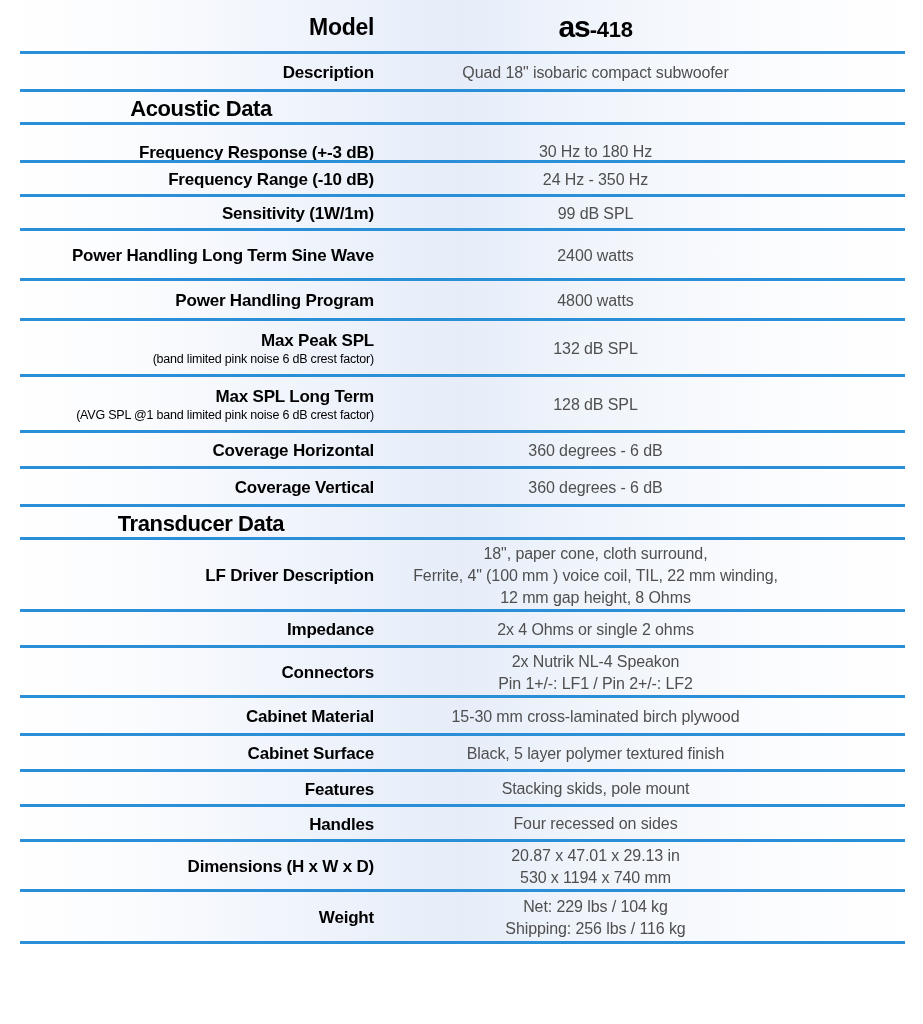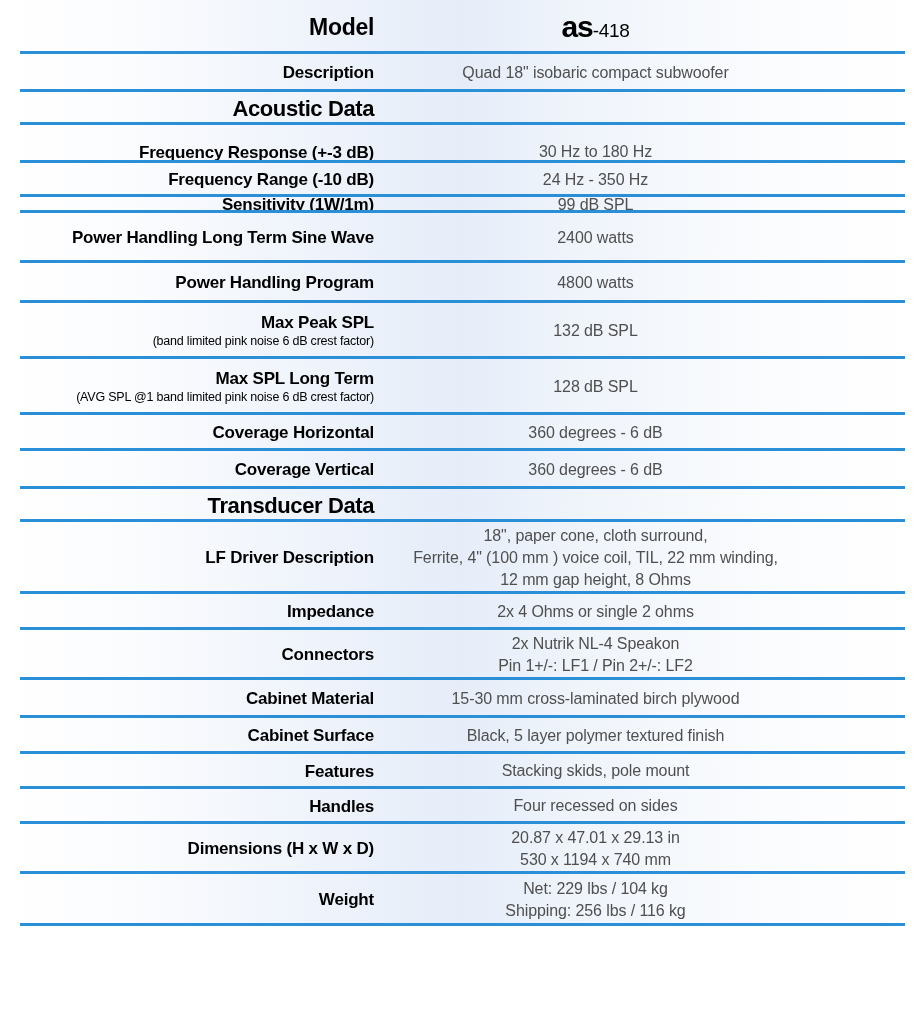--- a/index.html
+++ b/index.html
@@ -105,28 +105,28 @@
   }
   .row.model .value-cell {
     color: #000000;
   }
   .model-name {
     font-weight: bold;
     font-size: 30px;
     letter-spacing: -1px;
   }
   .model-suffix {
-    font-weight: normal;
-    font-size: 19px;
+    font-weight: bold;
+    font-size: 22px;
     letter-spacing: -0.3px;
   }
 
   
   .row.section .label-cell {
-    text-align: right;
+    text-align: center;
     padding-left: 28px;
     font-size: 22px;
     letter-spacing: -0.4px;
   }
 
   .value-line { display: block; }
 </style>
 </head>
 <body>
 
@@ -152,21 +152,21 @@
         <div class="value-cell">
           <span class="value-line">30 Hz to 180 Hz</span>
         </div>
       </div>
       <div class="row" style="height: 34px;">
         <div class="label-cell"><span>Frequency Range (-10 dB)</span></div>
         <div class="value-cell">
           <span class="value-line">24 Hz - 350 Hz</span>
         </div>
       </div>
-      <div class="row" style="height: 16px;">
+      <div class="row" style="height: 34px;">
         <div class="label-cell"><span>Sensitivity (1W/1m)</span></div>
         <div class="value-cell">
           <span class="value-line">99 dB SPL</span>
         </div>
       </div>
       <div class="row" style="height: 50px;">
         <div class="label-cell"><span>Power Handling Long Term Sine Wave</span></div>
         <div class="value-cell">
           <span class="value-line">2400 watts</span>
         </div>

